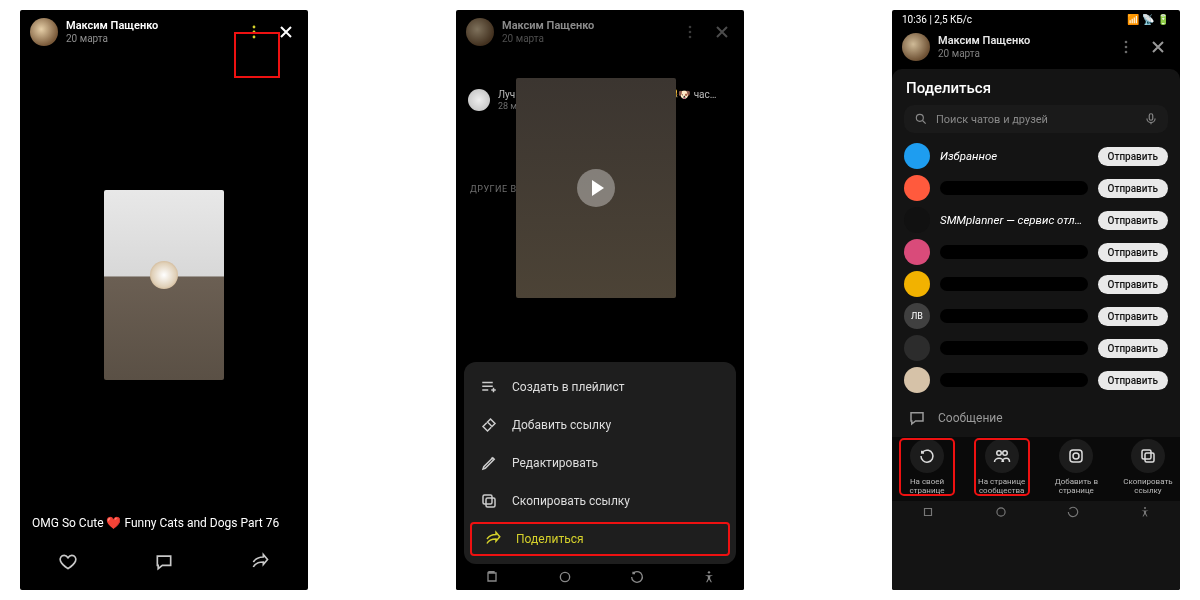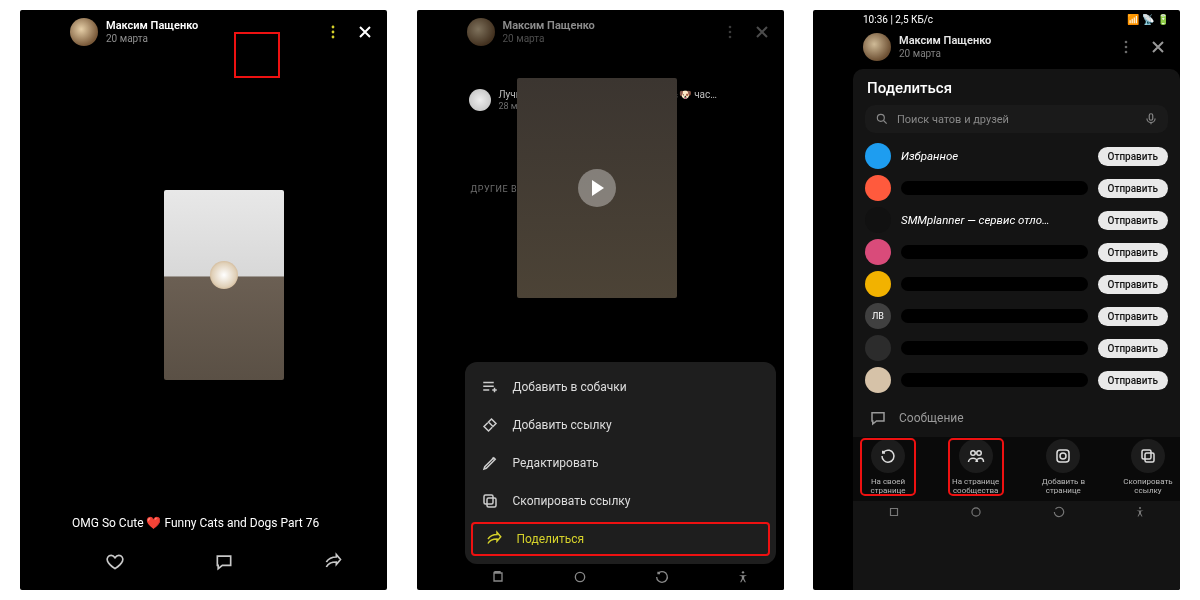--- a/index.html
+++ b/index.html
@@ -1,18 +1,18 @@
 <!DOCTYPE html>
 <html><head>
 <meta charset="utf-8">
 <style>
   :root { --bg:#000; --dark:#111; --txt:#fff; --muted:#8e8e8e; --sheet:#1e1e1e; --sheet-dk:#141414; --hl:#d5d12b; --red:#e11; }
   html,body{margin:0;padding:0;background:#fff;width:1200px;height:600px;overflow:hidden;font-family:-apple-system,BlinkMacSystemFont,"Segoe UI",Roboto,Arial,sans-serif;}
   .canvas{display:flex;justify-content:space-between;width:1200px;height:600px;padding:10px 20px;box-sizing:border-box;}
-  .phone{width:327px;height:580px;background:var(--bg);color:var(--txt);position:relative;font-size:11px;display:flex;flex-direction:column;overflow:hidden;border-radius:2px;padding-left:40px;}
+  .phone{width:288px;height:580px;background:var(--bg);color:var(--txt);position:relative;font-size:11px;display:flex;flex-direction:column;overflow:hidden;border-radius:2px;}
   
   .hdr{display:flex;align-items:center;padding:8px 10px;gap:8px;}
   .ava{width:28px;height:28px;border-radius:50%;background:radial-gradient(circle at 40% 40%,#e6cfa8,#7a5a3a 70%);flex:0 0 28px;}
   .who{flex:1;display:flex;flex-direction:column;line-height:1.2;}
   .name{font-weight:600;}
   .date{color:var(--muted);font-size:10px;}
   .icbtn{width:24px;height:24px;display:flex;align-items:center;justify-content:center;color:var(--muted);}
   
   .s1-body{flex:1;display:flex;align-items:center;justify-content:center;}
   .thumb{width:120px;height:190px;background:linear-gradient(180deg,#e8e8e8,#d8d8d8 45%,#6b5f53 46%,#5a5045 100%);border-radius:2px;position:relative;}
@@ -141,21 +141,21 @@
         <div class="playcirc">
             <div class="tri"></div>
           </div>
       </div>
 
       <div class="sheet">
         <div class="mrow">
           <svg width="18" height="18" viewBox="0 0 24 24" fill="none" stroke="#ccc" stroke-width="2">
               <path d="M3 6h14M3 11h14M3 16h8M18 13v6M15 16h6"></path>
             </svg>
-          <span class="lbl">Добавить в собачки</span>
+          <span class="lbl">Создать в плейлист</span>
         </div>
         <div class="mrow">
           <svg width="18" height="18" viewBox="0 0 24 24" fill="none" stroke="#ccc" stroke-width="2">
               <path d="M14 4l6 6-4 4-6-6zM9 9l-5 5 6 6 5-5"></path>
             </svg>
           <span class="lbl">Добавить ссылку</span>
         </div>
         <div class="mrow">
           <svg width="18" height="18" viewBox="0 0 24 24" fill="none" stroke="#ccc" stroke-width="2">
               <path d="M4 20l3-1 12-12-2-2L5 17l-1 3zM15 5l2 2"></path>

